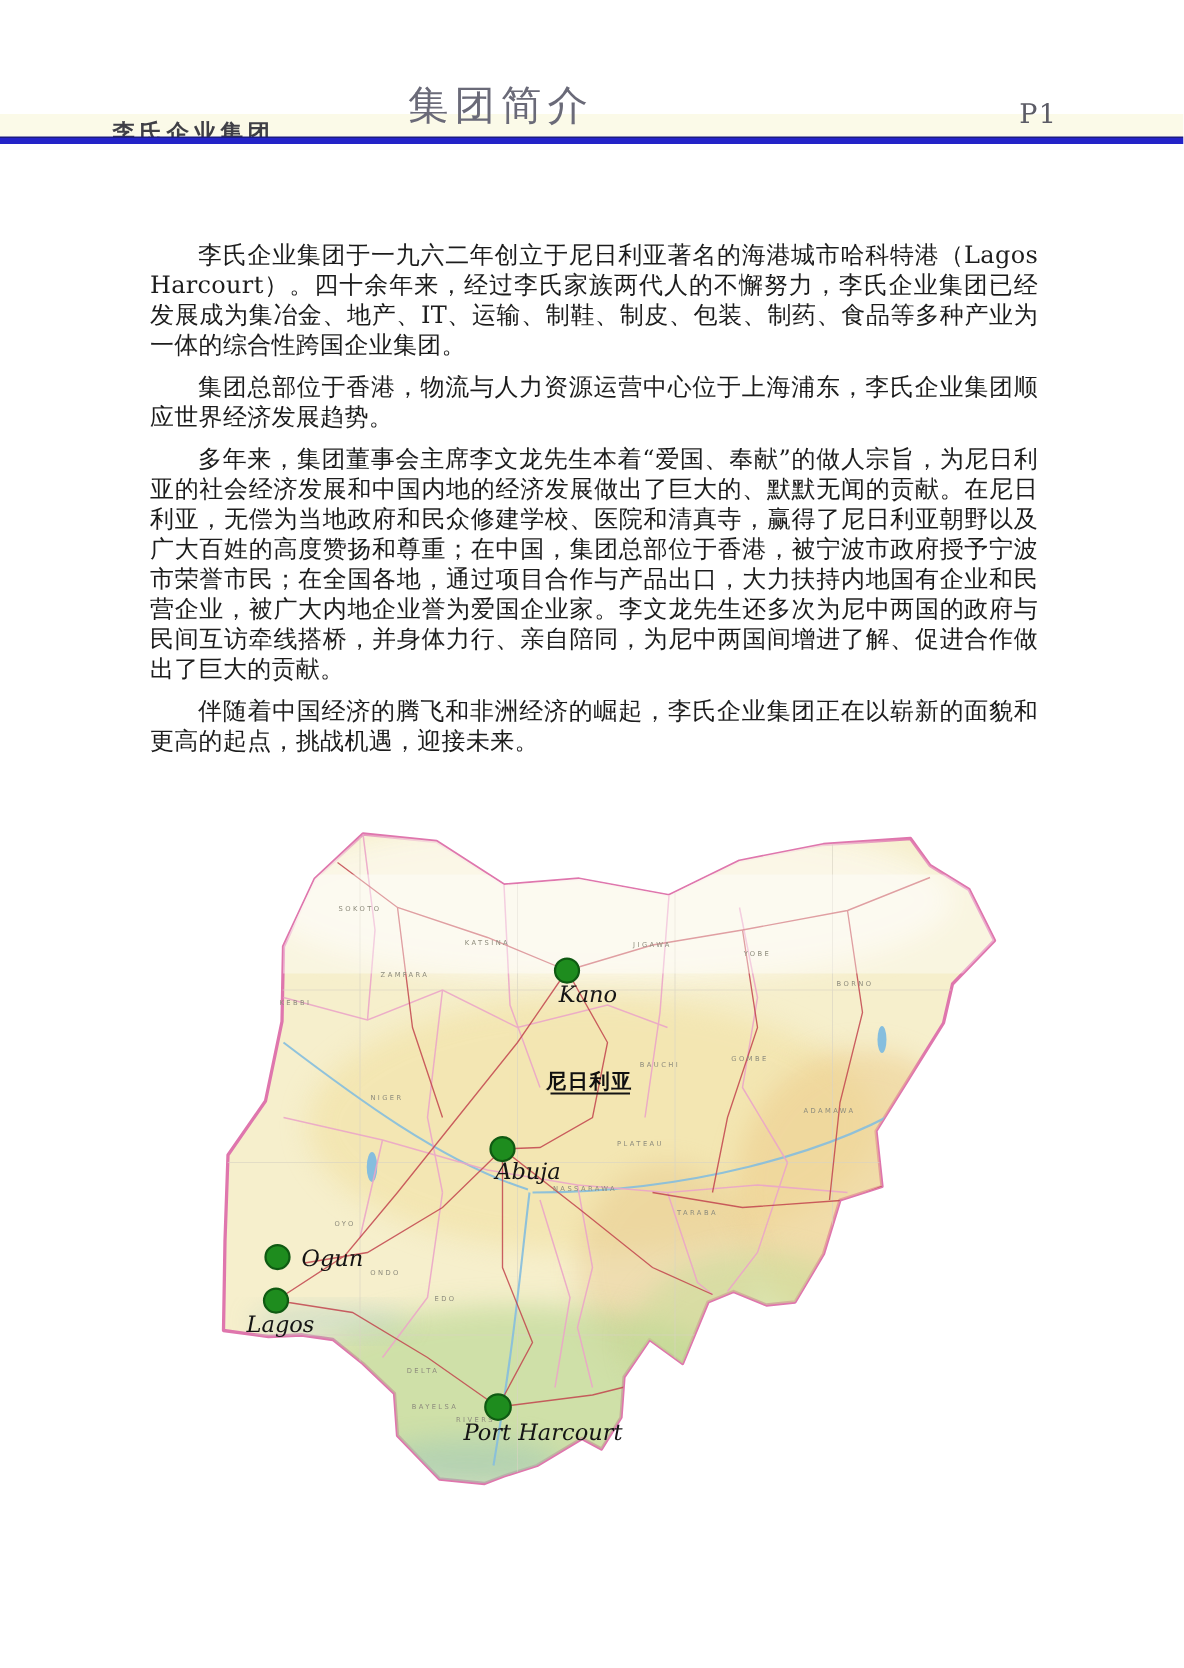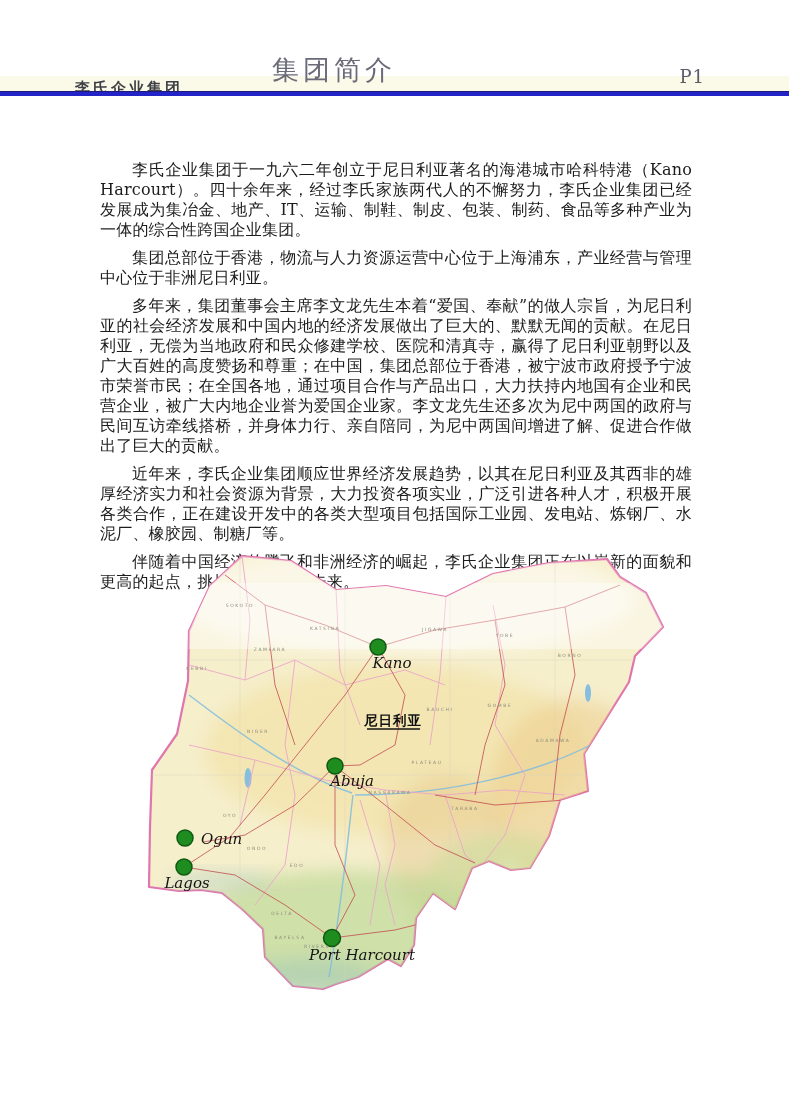--- a/index.html
+++ b/index.html
@@ -48,24 +48,23 @@
 <div class="header">
   <div class="header-band"></div>
   <span class="company">李氏企业集团</span>
   <h1 class="doc-title">集团简介</h1>
   <span class="page-num">P1</span>
   <div class="rule-dark"></div>
   <div class="rule-blue"></div>
 </div>
 
 <div class="content">
-  <p>李氏企业集团于一九六二年创立于尼日利亚著名的海港城市哈科特港（Kano Harcourt）。四十余年来，经过李氏家族两代人的不懈努力，李氏企业集团已经发展成为集冶金、地产、IT、运输、制鞋、制皮、包装、制药、食品等多种产业为一体的综合性跨国企业集团。</p>
-  <p>集团总部位于香港，物流与人力资源运营中心位于上海浦东，产业经营与管理中心位于非洲尼日利亚。</p>
+  <p>李氏企业集团于一九六二年创立于尼日利亚著名的海港城市哈科特港（Lagos Harcourt）。四十余年来，经过李氏家族两代人的不懈努力，李氏企业集团已经发展成为集冶金、地产、IT、运输、制鞋、制皮、包装、制药、食品等多种产业为一体的综合性跨国企业集团。</p>
+  <p>集团总部位于香港，物流与人力资源运营中心位于上海浦东，李氏企业集团顺应世界经济发展趋势。</p>
   <p>多年来，集团董事会主席李文龙先生本着“爱国、奉献”的做人宗旨，为尼日利亚的社会经济发展和中国内地的经济发展做出了巨大的、默默无闻的贡献。在尼日利亚，无偿为当地政府和民众修建学校、医院和清真寺，赢得了尼日利亚朝野以及广大百姓的高度赞扬和尊重；在中国，集团总部位于香港，被宁波市政府授予宁波市荣誉市民；在全国各地，通过项目合作与产品出口，大力扶持内地国有企业和民营企业，被广大内地企业誉为爱国企业家。李文龙先生还多次为尼中两国的政府与民间互访牵线搭桥，并身体力行、亲自陪同，为尼中两国间增进了解、促进合作做出了巨大的贡献。</p>
-  <p>近年来，李氏企业集团顺应世界经济发展趋势，以其在尼日利亚及其西非的雄厚经济实力和社会资源为背景，大力投资各项实业，广泛引进各种人才，积极开展各类合作，正在建设开发中的各类大型项目包括国际工业园、发电站、炼钢厂、水泥厂、橡胶园、制糖厂等。</p>
   <p>伴随着中国经济的腾飞和非洲经济的崛起，李氏企业集团正在以崭新的面貌和更高的起点，挑战机遇，迎接未来。</p>
 </div>
 
 <div class="map-wrap">
 <svg width="520" height="460" viewBox="0 0 520 460">
   <defs>
     <filter id="soft" x="-40%" y="-40%" width="180%" height="180%">
       <feGaussianBlur stdDeviation="9"></feGaussianBlur>
     </filter>
     <clipPath id="country-clip">

